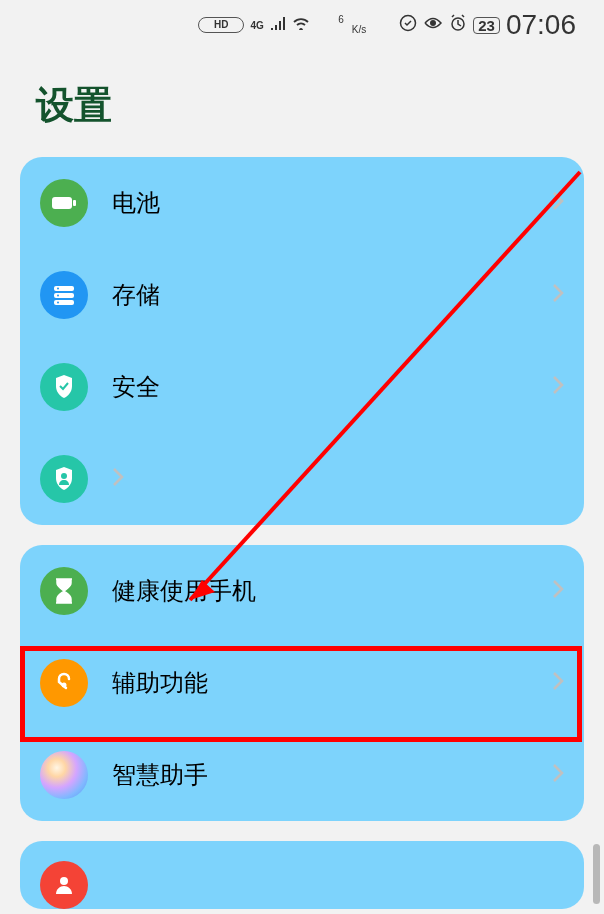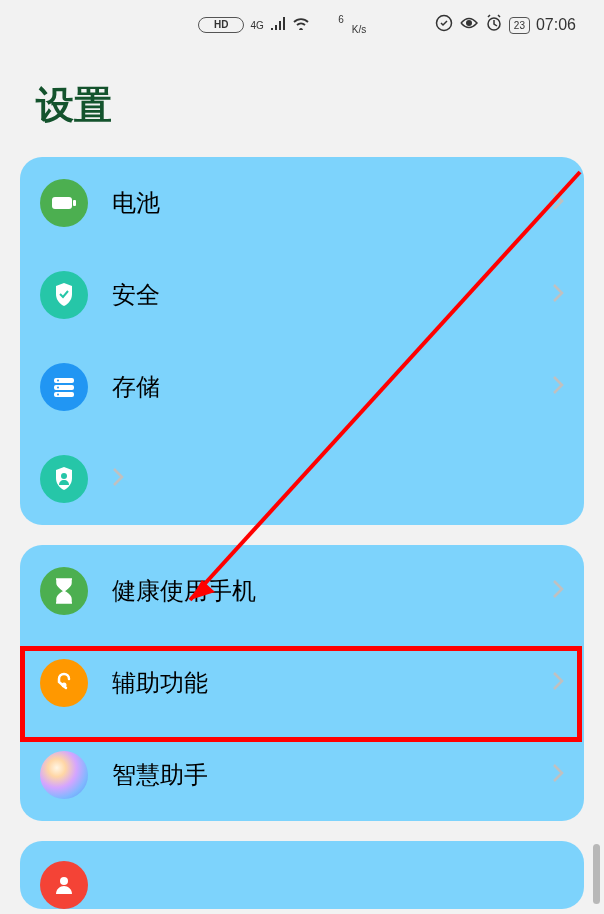--- a/index.html
+++ b/index.html
@@ -38,45 +38,45 @@
     .hd-badge {
       border: 1.5px solid #555;
       border-radius: 8px;
       padding: 0 15px;
       font-size: 10px;
       font-weight: bold;
       line-height: 14px;
     }
     .signal-text {
       font-size: 10px;
-      font-weight: normal;
+      font-weight: bold;
     }
     .speed-text {
       font-size: 10px;
       line-height: 1;
       text-align: center;
     }
     .speed-num {
       display: block;
     }
     .speed-unit {
       display: block;
       padding-left: 36px;
     }
     .battery-badge {
       border: 1.5px solid #555;
       border-radius: 4px;
       padding: 0 4px;
-      font-size: 10px;
-      font-weight: normal;
+      font-size: 15px;
+      font-weight: bold;
       line-height: 15px;
       position: relative;
     }
     .time-text {
-      font-size: 16px;
+      font-size: 28px;
       font-weight: 500;
     }
     .page-title {
       font-size: 38px;
       font-weight: 600;
       padding: 30px 36px 26px;
       color: #14532d;
     }
     .settings-group {
       background: #7dd3fc;
@@ -199,52 +199,52 @@
         </svg>
     </div>
     <div class="item-label">电池</div>
     <span class="chevron">
       <svg width="12" height="20" viewBox="0 0 12 20">
           <path d="M2 2 l8 8 l-8 8" fill="none" stroke="#c0c0c0" stroke-width="2.5"></path>
         </svg>
     </span>
   </div>
   <div class="settings-item">
-    <div class="item-icon icon-security">
-      <svg width="24" height="28" viewBox="0 0 24 28">
-          <path d="M12 2 L4 5 v8 c0 6 4 10 8 12 c4 -2 8 -6 8 -12 V5 z" fill="#fff"></path>
-          <path d="M8 13 l3 3 l5 -6" fill="none" stroke="#26c6a8" stroke-width="2"></path>
-        </svg>
-    </div>
-    <div class="item-label">安全</div>
-    <span class="chevron">
-      <svg width="12" height="20" viewBox="0 0 12 20">
-          <path d="M2 2 l8 8 l-8 8" fill="none" stroke="#c0c0c0" stroke-width="2.5"></path>
-        </svg>
-    </span>
-  </div>
-  <div class="settings-item">
     <div class="item-icon icon-storage">
       <svg width="26" height="26" viewBox="0 0 26 26">
           <rect x="3" y="4" width="20" height="5" rx="2" fill="#fff"></rect>
           <rect x="3" y="11" width="20" height="5" rx="2" fill="#fff"></rect>
           <rect x="3" y="18" width="20" height="5" rx="2" fill="#fff"></rect>
           <circle cx="7" cy="6.5" r="1" fill="#2196f3"></circle>
           <circle cx="7" cy="13.5" r="1" fill="#2196f3"></circle>
           <circle cx="7" cy="20.5" r="1" fill="#2196f3"></circle>
         </svg>
     </div>
     <div class="item-label">存储</div>
     <span class="chevron">
       <svg width="12" height="20" viewBox="0 0 12 20">
           <path d="M2 2 l8 8 l-8 8" fill="none" stroke="#c0c0c0" stroke-width="2.5"></path>
         </svg>
     </span>
   </div>
   <div class="settings-item">
+    <div class="item-icon icon-security">
+      <svg width="24" height="28" viewBox="0 0 24 28">
+          <path d="M12 2 L4 5 v8 c0 6 4 10 8 12 c4 -2 8 -6 8 -12 V5 z" fill="#fff"></path>
+          <path d="M8 13 l3 3 l5 -6" fill="none" stroke="#26c6a8" stroke-width="2"></path>
+        </svg>
+    </div>
+    <div class="item-label">安全</div>
+    <span class="chevron">
+      <svg width="12" height="20" viewBox="0 0 12 20">
+          <path d="M2 2 l8 8 l-8 8" fill="none" stroke="#c0c0c0" stroke-width="2.5"></path>
+        </svg>
+    </span>
+  </div>
+  <div class="settings-item">
     <div class="item-icon icon-privacy">
       <svg width="24" height="28" viewBox="0 0 24 28">
           <path d="M12 2 L4 5 v8 c0 6 4 10 8 12 c4 -2 8 -6 8 -12 V5 z" fill="#fff"></path>
           <circle cx="12" cy="11" r="3" fill="#26c6a8"></circle>
           <path d="M7 20 c0 -3 2 -5 5 -5 s5 2 5 5" fill="#26c6a8"></path>
         </svg>
     </div>
     <span class="chevron">
       <svg width="12" height="20" viewBox="0 0 12 20">
           <path d="M2 2 l8 8 l-8 8" fill="none" stroke="#c0c0c0" stroke-width="2.5"></path>

